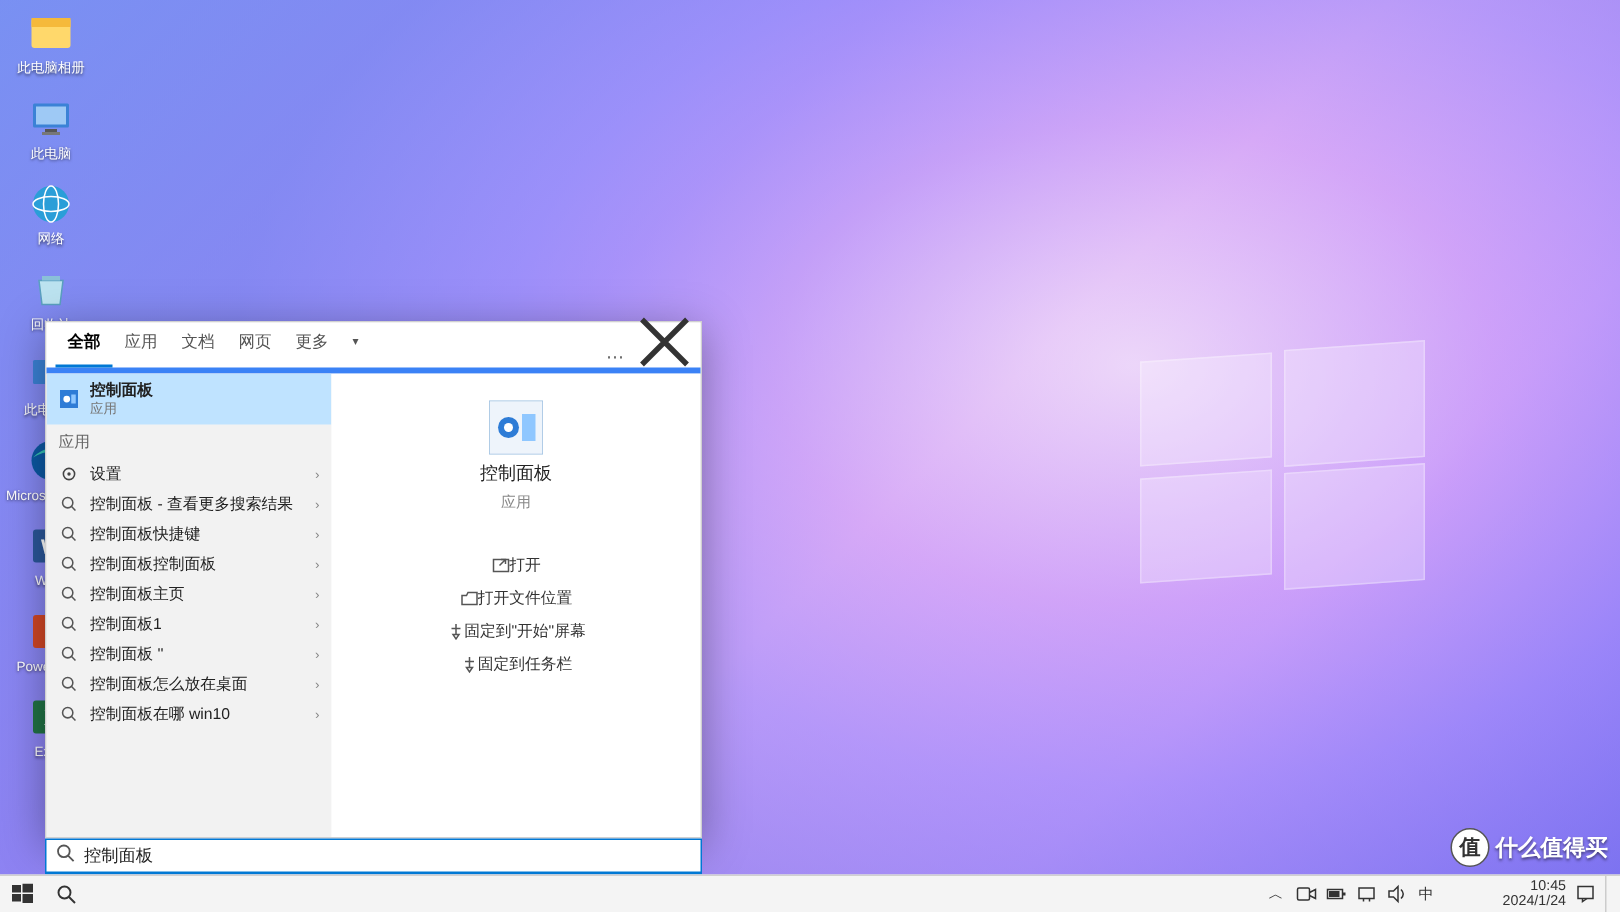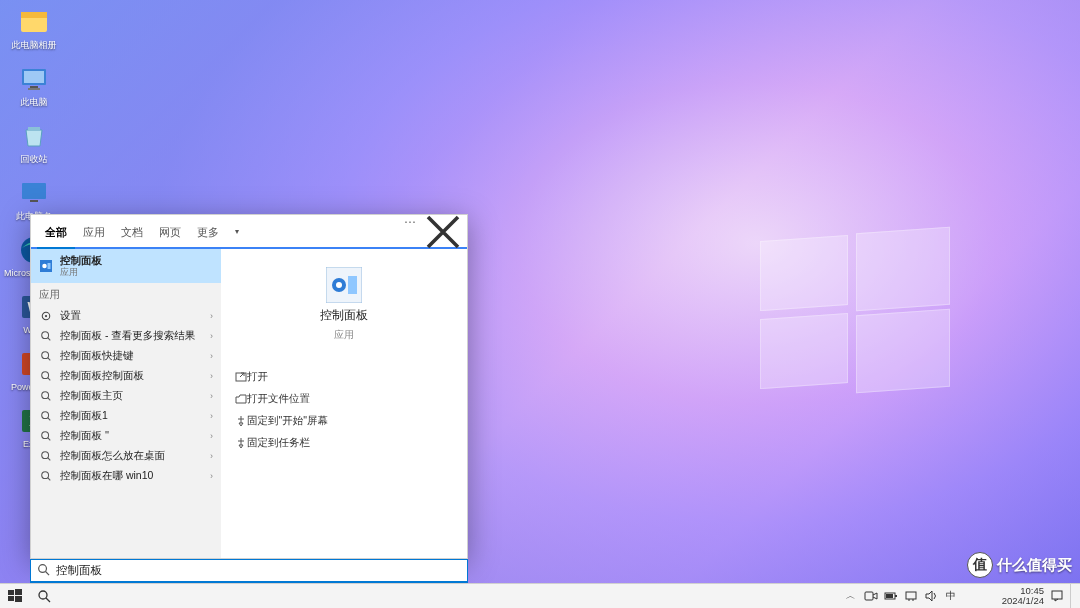--- a/index.html
+++ b/index.html
@@ -12,21 +12,21 @@
 .winlogo .pane { position:absolute; background:rgba(255,255,255,0.45); border:1px solid rgba(255,255,255,0.6); }
 .winlogo .p1 { left:0; top:8px; width:88px; height:70px; transform:skewY(-4deg); }
 .winlogo .p2 { left:96px; top:0; width:94px; height:78px; transform:skewY(-4deg); }
 .winlogo .p3 { left:0; top:86px; width:88px; height:70px; transform:skewY(-4deg); }
 .winlogo .p4 { left:96px; top:82px; width:94px; height:78px; transform:skewY(-4deg); }
 .dicons { position:absolute; left:8px; top:6px; width:60px; }
 .dicon { width:52px; height:54px; margin-bottom:3px; display:flex; flex-direction:column; align-items:center; justify-content:flex-start; gap:2px; cursor:pointer; }
 .dicon .g { width:32px; height:32px; display:flex; align-items:center; justify-content:center; }
 .dicon .t { font-size:9px; color:#fff; text-align:left; text-shadow:0 1px 2px rgba(0,0,0,0.6); line-height:10px; white-space:nowrap; }
 .searchpanel { position:absolute; left:30px; top:214px; width:438px; height:345px; background:#f7f7f7; box-shadow:0 6px 28px rgba(0,0,0,0.35); display:flex; flex-direction:column; border:1px solid #d0d0d0; }
-.sp-tabs { height:34px; background:#fff; display:flex; align-items:flex-start; padding:0 6px; font-size:11px; color:#555; border-bottom:2px solid #3b82f6; }
+.sp-tabs { height:34px; background:#fff; display:flex; align-items:flex-end; padding:0 6px; font-size:11px; color:#555; border-bottom:4px solid #3b82f6; }
 .sp-tab { padding:0 8px; height:34px; line-height:34px; cursor:pointer; }
 .sp-tab.active { color:#000; font-weight:600; border-bottom:2px solid #0078d4; }
 .sp-more { display:flex; align-items:center; gap:16px; }
 .sp-spacer { flex:1; }
 .sp-dots { padding:0 8px; cursor:pointer; color:#666; letter-spacing:1px; font-size:12px;}
 .sp-close { width:36px; height:34px; display:flex; align-items:center; justify-content:center; cursor:pointer; font-size:12px; color:#333; }
 .sp-body { flex:1; display:flex; overflow:hidden; }
 .sp-left { width:190px; background:#f2f2f2; overflow:hidden; font-size:11px; }
 .sp-sec { padding:5px 8px 4px; color:#666; font-size:10.5px; }
 .sp-item { height:20px; display:flex; align-items:center; padding:0 8px; gap:7px; cursor:pointer; color:#222; }
@@ -36,21 +36,21 @@
 .sp-item .ic svg { width:12px; height:12px; }
 .sp-item .txt { flex:1; white-space:nowrap; overflow:hidden; text-overflow:ellipsis; font-size:10.5px;}
 .sp-item .sub { font-size:9px; color:#777; }
 .sp-item .chev { color:#888; font-size:9px; }
 .sp-item .col { display:flex; flex-direction:column; line-height:12px; flex:1;}
 .sp-right { flex:1; background:#fff; padding:18px 14px; font-size:11px; color:#333; }
 .sp-preview { display:flex; flex-direction:column; align-items:center; gap:4px; margin-bottom:24px; }
 .sp-preview .big { width:36px; height:36px; }
 .sp-preview .title { font-size:12px; color:#222; }
 .sp-preview .sub { font-size:10px; color:#888; }
-.sp-act { display:flex; align-items:center; gap:0; height:22px; cursor:pointer; font-size:10.5px;}
+.sp-act { display:flex; align-items:center; gap:0; height:22px; cursor:pointer; font-size:10.5px;justify-content:center;}
 .sp-act svg { width:12px; height:12px; }
 .searchbar { position:absolute; left:30px; top:559px; width:438px; height:24px; background:#fff; border:1px solid #0078d4; border-bottom:2px solid #0078d4; display:flex; align-items:center; padding:0 6px; gap:6px; }
 .searchbar svg { width:13px; height:13px; }
 .searchbar input { flex:1; border:none; outline:none; font-size:11.5px; color:#222; background:transparent; }
 .taskbar { position:absolute; left:0; bottom:0; width:1080px; height:25px; background:#f4f4f4; border-top:1px solid #d0d0d0; display:flex; align-items:center; }
 .tb-start { width:30px; height:25px; display:flex; align-items:center; justify-content:center; cursor:pointer; }
 .tb-search { width:28px; height:25px; display:flex; align-items:center; justify-content:center; cursor:pointer; }
 .tb-flex { flex:1; }
 .tray { display:flex; align-items:center; gap:6px; padding-right:4px; font-size:10px; color:#333; }
 .tray .ico { width:14px; height:14px; display:flex; align-items:center; justify-content:center; cursor:pointer;}
@@ -85,20 +85,30 @@
     <div class="dicon">
         <div class="g">
           <svg viewBox="0 0 32 32">
             <rect x="4" y="6" width="24" height="16" rx="1" fill="#3b82d6"></rect>
             <rect x="6" y="8" width="20" height="12" fill="#9ec9f5"></rect>
             <rect x="12" y="23" width="8" height="2" fill="#555"></rect>
             <rect x="10" y="25" width="12" height="2" fill="#777"></rect>
           </svg>
         </div>
         <div class="t">此电脑</div>
+      </div>
+    <div class="dicon">
+        <div class="g">
+          <svg viewBox="0 0 32 32">
+            <circle cx="16" cy="16" r="12" fill="#2a9ed8"></circle>
+            <ellipse cx="16" cy="16" rx="12" ry="5" fill="none" stroke="#fff" stroke-width="1"></ellipse>
+            <ellipse cx="16" cy="16" rx="5" ry="12" fill="none" stroke="#fff" stroke-width="1"></ellipse>
+          </svg>
+        </div>
+        <div class="t">网络</div>
       </div>
     <div class="dicon">
         <div class="g">
           <svg viewBox="0 0 32 32">
             <path d="M8 10 L24 10 L22 26 L10 26 Z" fill="#bce3f0" stroke="#5aa0c0"></path>
             <rect x="10" y="7" width="12" height="3" fill="#8ac0d8"></rect>
           </svg>
         </div>
         <div class="t">回收站</div>
       </div>

